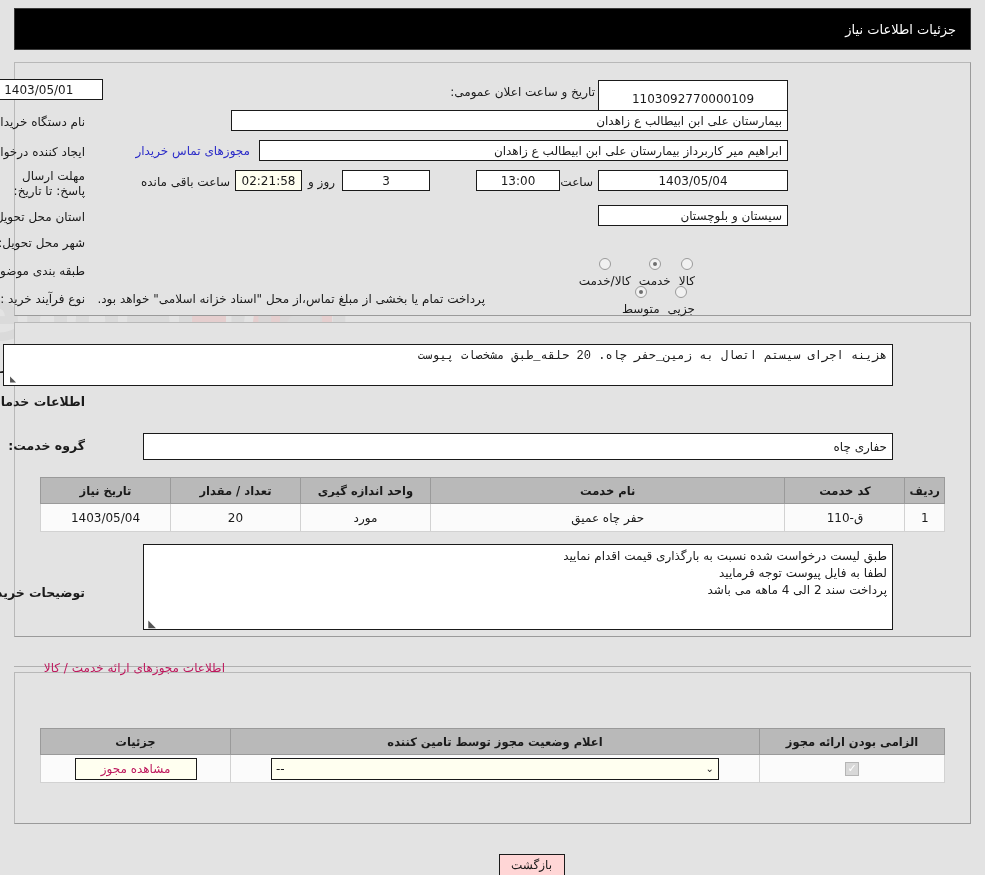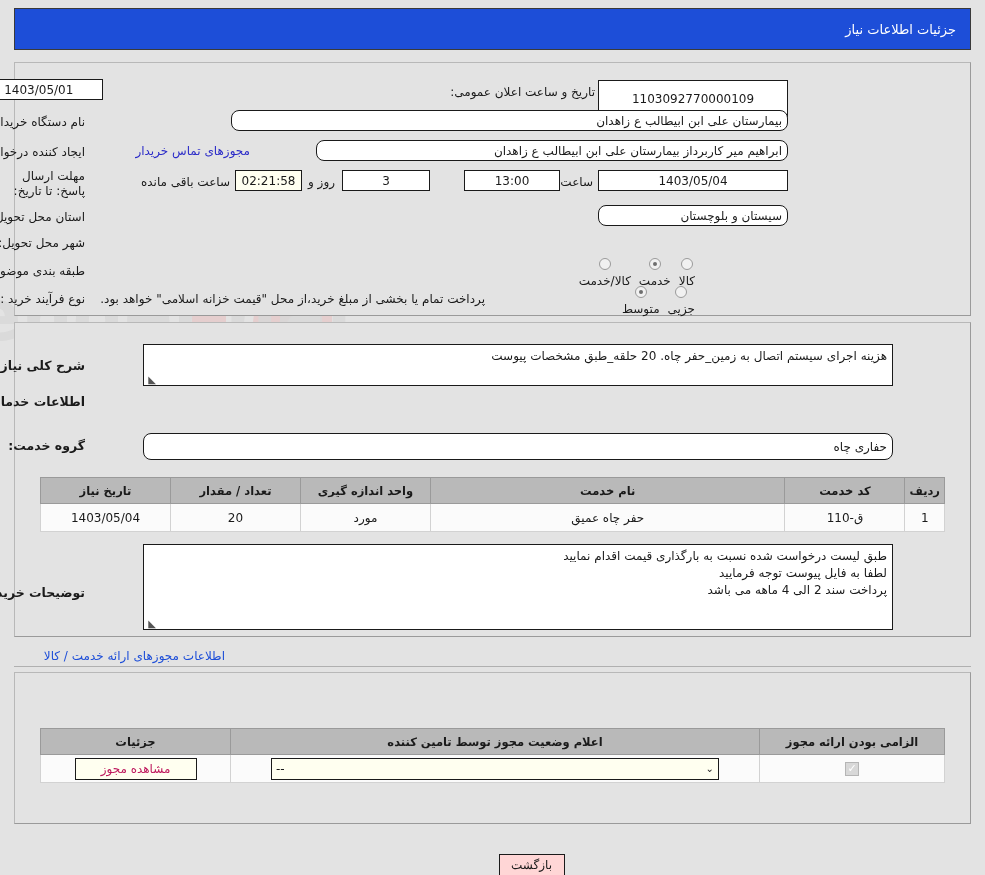--- a/index.html
+++ b/index.html
@@ -28,21 +28,21 @@
     pointer-events: none;
     z-index: 0;
     opacity: .55;
   }
 
   
   .hdr {
     position: absolute;
     left: 14px; top: 8px;
     width: 957px; height: 42px;
-    background: #1d4ed8;
+    background: #000000;
     border: 1px solid #3a3a3a;
     display: flex;
     align-items: center;
     justify-content: flex-start;
     z-index: 2;
     text-align: right;
   }
   .hdr-title {
     color: #ffffff;
     font-size: 13px;
@@ -79,21 +79,21 @@
     font-size: 12px;
     color: #1a1a1a;
     display: flex;
     align-items: center;
     padding: 0 5px;
     z-index: 3;
     overflow: hidden;
     white-space: nowrap;
   }
   .txtbox.center { justify-content: center; }
-  .txtbox.right  { justify-content: flex-start; border-radius: 8px; }
+  .txtbox.right  { justify-content: flex-start; }
   .txtbox.cream  { background: #fffff0; }
   .link {
     position: absolute;
     color: #2b2bc8;
     font-size: 12px;
     text-decoration: none;
     cursor: pointer;
     white-space: nowrap;
     z-index: 3;
   }
@@ -239,23 +239,24 @@
     position: absolute;
     font-weight: bold;
     font-size: 12.5px;
     color: #1a1a1a;
     white-space: nowrap;
     z-index: 3;
   }
   .cap-plain {
     position: absolute;
     font-size: 12px;
-    color: #1d4ed8;
-    white-space: nowrap;
-    z-index: 3;
+    color: #be185d;
+    white-space: nowrap;
+    z-index: 3;
+    margin-top: 12px;
   }
 
   
   .footer-btns {
     position: absolute;
     left: 0; top: 832px;
     width: 985px;
     display: flex;
     flex-direction: row;
     align-items: center;
@@ -310,27 +311,27 @@
 
   <div class="fld-label" style="right:900px; top:85px;">شماره نیاز:</div>
   <div class="txtbox center" style="right:197px; top:80px; width:190px; height:37px;">1103092770000109</div>
   <div class="fld-label" style="right:390px; top:85px;">تاریخ و ساعت اعلان عمومی:</div>
   <div class="txtbox center" style="right:882px; top:79px; width:175px; height:21px;">1403/05/01 - 09:21</div>
 
   <div class="fld-label" style="right:900px; top:115px;">نام دستگاه خریدار:</div>
   <div class="txtbox right" style="right:197px; top:110px; width:557px; height:21px;">بیمارستان علی ابن ابیطالب  ع  زاهدان</div>
 
   <div class="fld-label" style="right:900px; top:145px;">ایجاد کننده درخواست:</div>
-  <div class="txtbox right" style="right:197px; top:140px; width:472px; height:21px;padding-left:20px;">ابراهیم میر کاربرداز بیمارستان علی ابن ابیطالب  ع  زاهدان</div>
+  <div class="txtbox right" style="right:197px; top:140px; width:529px; height:21px;padding-left:20px;">ابراهیم میر کاربرداز بیمارستان علی ابن ابیطالب  ع  زاهدان</div>
   <a class="link" style="right:735px; top:144px;" href="#">مجوزهای تماس خریدار</a>
 
   <div class="fld-label" style="right:900px; top:169px; width:85px; text-align:right; white-space:normal; line-height:15px;">مهلت ارسال پاسخ: تا تاریخ:</div>
   <div class="txtbox center" style="right:197px; top:170px; width:190px; height:21px;">1403/05/04</div>
   <div class="plain" style="right:392px; top:175px;">ساعت</div>
-  <div class="txtbox center" style="right:425px; top:170px; width:96px; height:21px;">13:00</div>
+  <div class="txtbox center" style="right:425px; top:170px; width:84px; height:21px;">13:00</div>
   <div class="txtbox center" style="right:555px; top:170px; width:88px; height:21px;">3</div>
   <div class="plain" style="right:650px; top:175px;">روز و</div>
   <div class="txtbox center cream" style="right:683px; top:170px; width:67px; height:21px;">02:21:58</div>
   <div class="plain" style="right:755px; top:175px;">ساعت باقی مانده</div>
 
   <div class="fld-label" style="right:900px; top:210px;">استان محل تحویل:</div>
   <div class="txtbox right" style="right:197px; top:205px; width:190px; height:21px;">سیستان و بلوچستان</div>
 
   <div class="fld-label" style="right:900px; top:236px;">شهر محل تحویل:</div>
 
@@ -354,26 +355,26 @@
   <div class="radio-group" id="process-radios" style="right:290px; top:286px;">
       <div class="radio-item">
         <span class="radio-dot"></span>
         <span>جزیی</span>
       </div>
       <div class="radio-item">
         <span class="radio-dot on"></span>
         <span>متوسط</span>
       </div>
     </div>
-  <div class="plain" style="right:500px; top:292px;">پرداخت تمام یا بخشی از مبلغ خرید،از محل "قیمت خزانه اسلامی" خواهد بود.</div>
+  <div class="plain" style="right:500px; top:292px;">پرداخت تمام یا بخشی از مبلغ تماس،از محل "اسناد خزانه اسلامی" خواهد بود.</div>
 
   <div class="panel" id="panel-mid"></div>
 
   <div class="cap" style="right:900px; top:358px;">شرح کلی نیاز:</div>
-  <div class="tarea" style="right:92px; top:344px; width:750px; height:42px;">
+  <div class="tarea" style="right:92px; top:344px; width:890px; height:42px;font-family:Liberation Mono, monospace;">
     <span>هزینه اجرای سیستم اتصال به زمین_حفر چاه. 20 حلقه_طبق مشخصات پیوست</span>
     <span class="grip">◣</span>
   </div>
 
   <div class="cap" style="right:900px; top:394px;">اطلاعات خدمات مورد نیاز</div>
 
   <div class="cap" style="right:900px; top:438px;">گروه خدمت:</div>
   <div class="txtbox right" style="right:92px; top:433px; width:750px; height:27px;">حفاری چاه</div>
 
   <table class="tbl" id="services-table" style="right:40px; top:477px; width:905px;">

